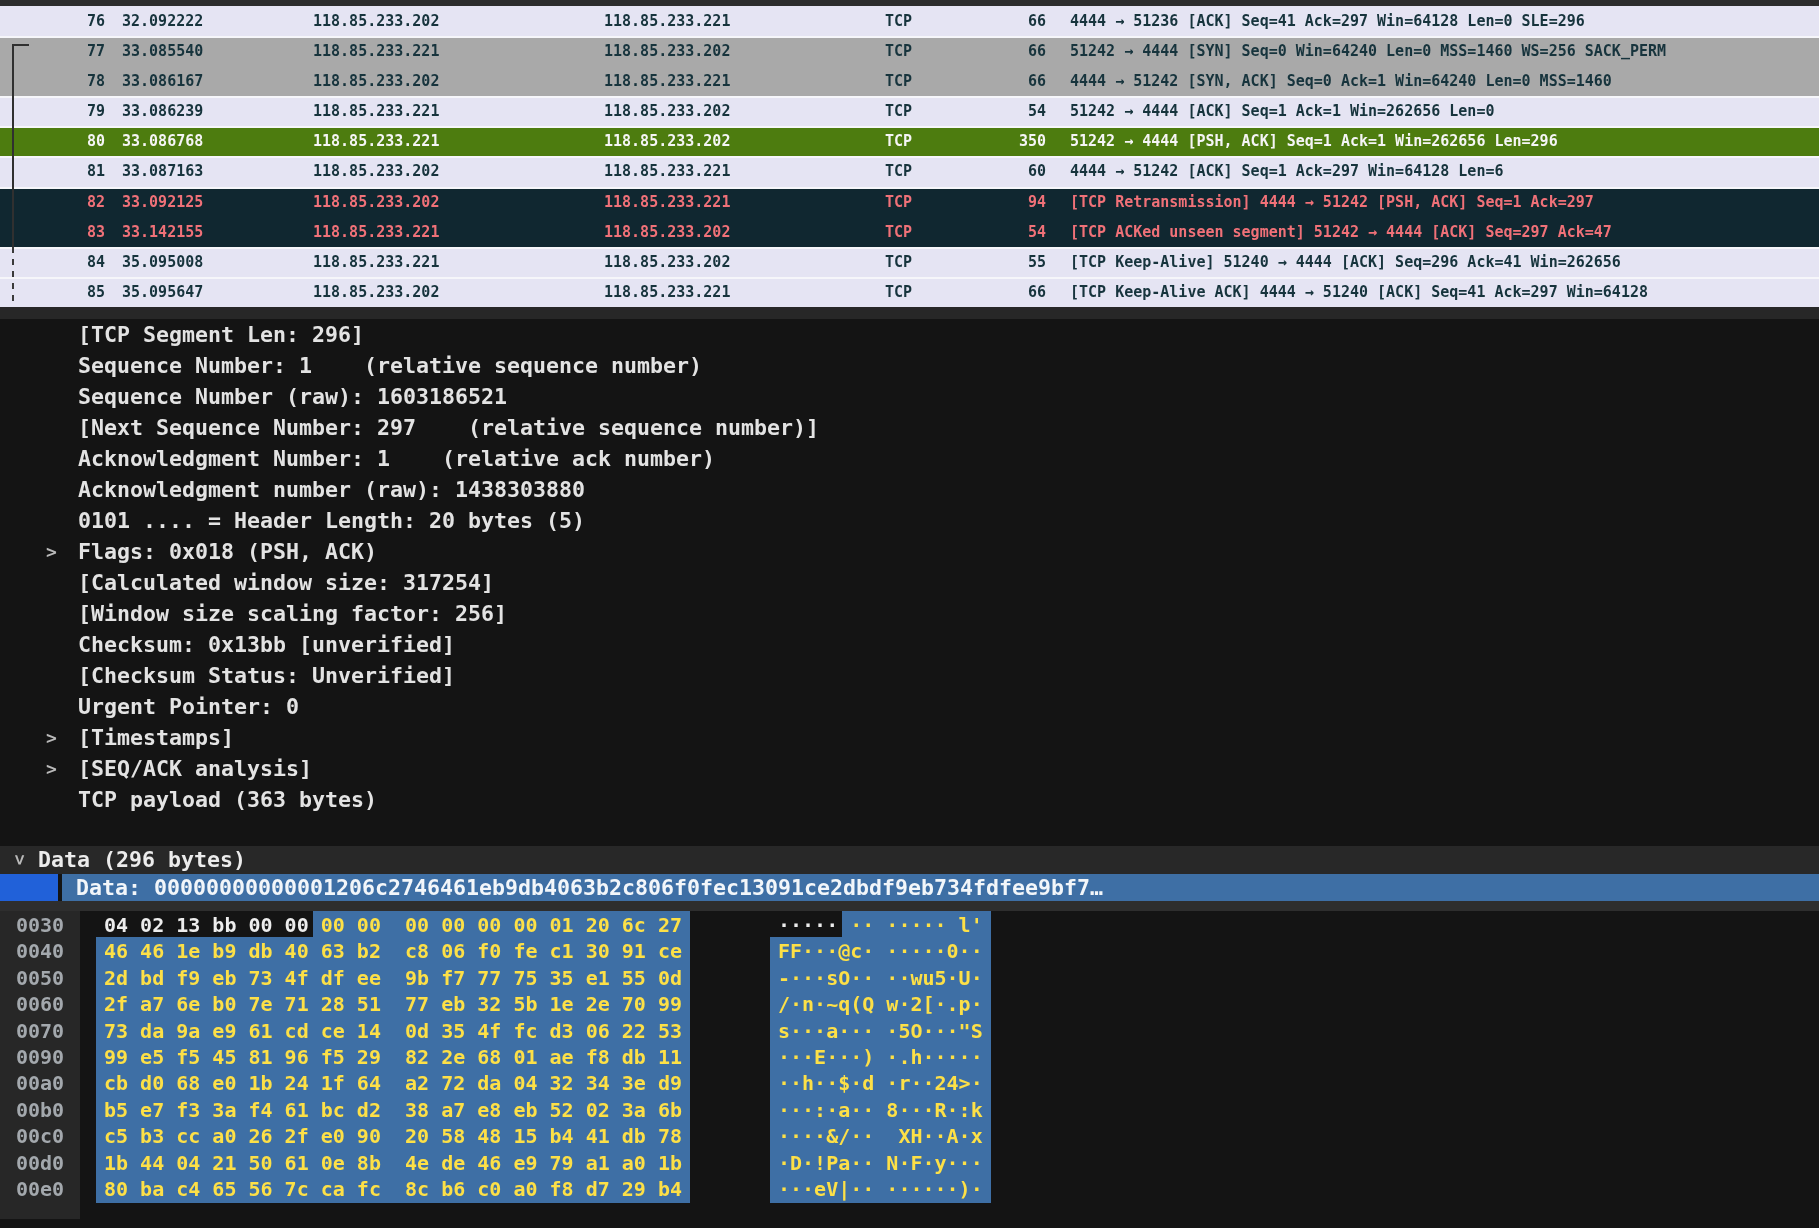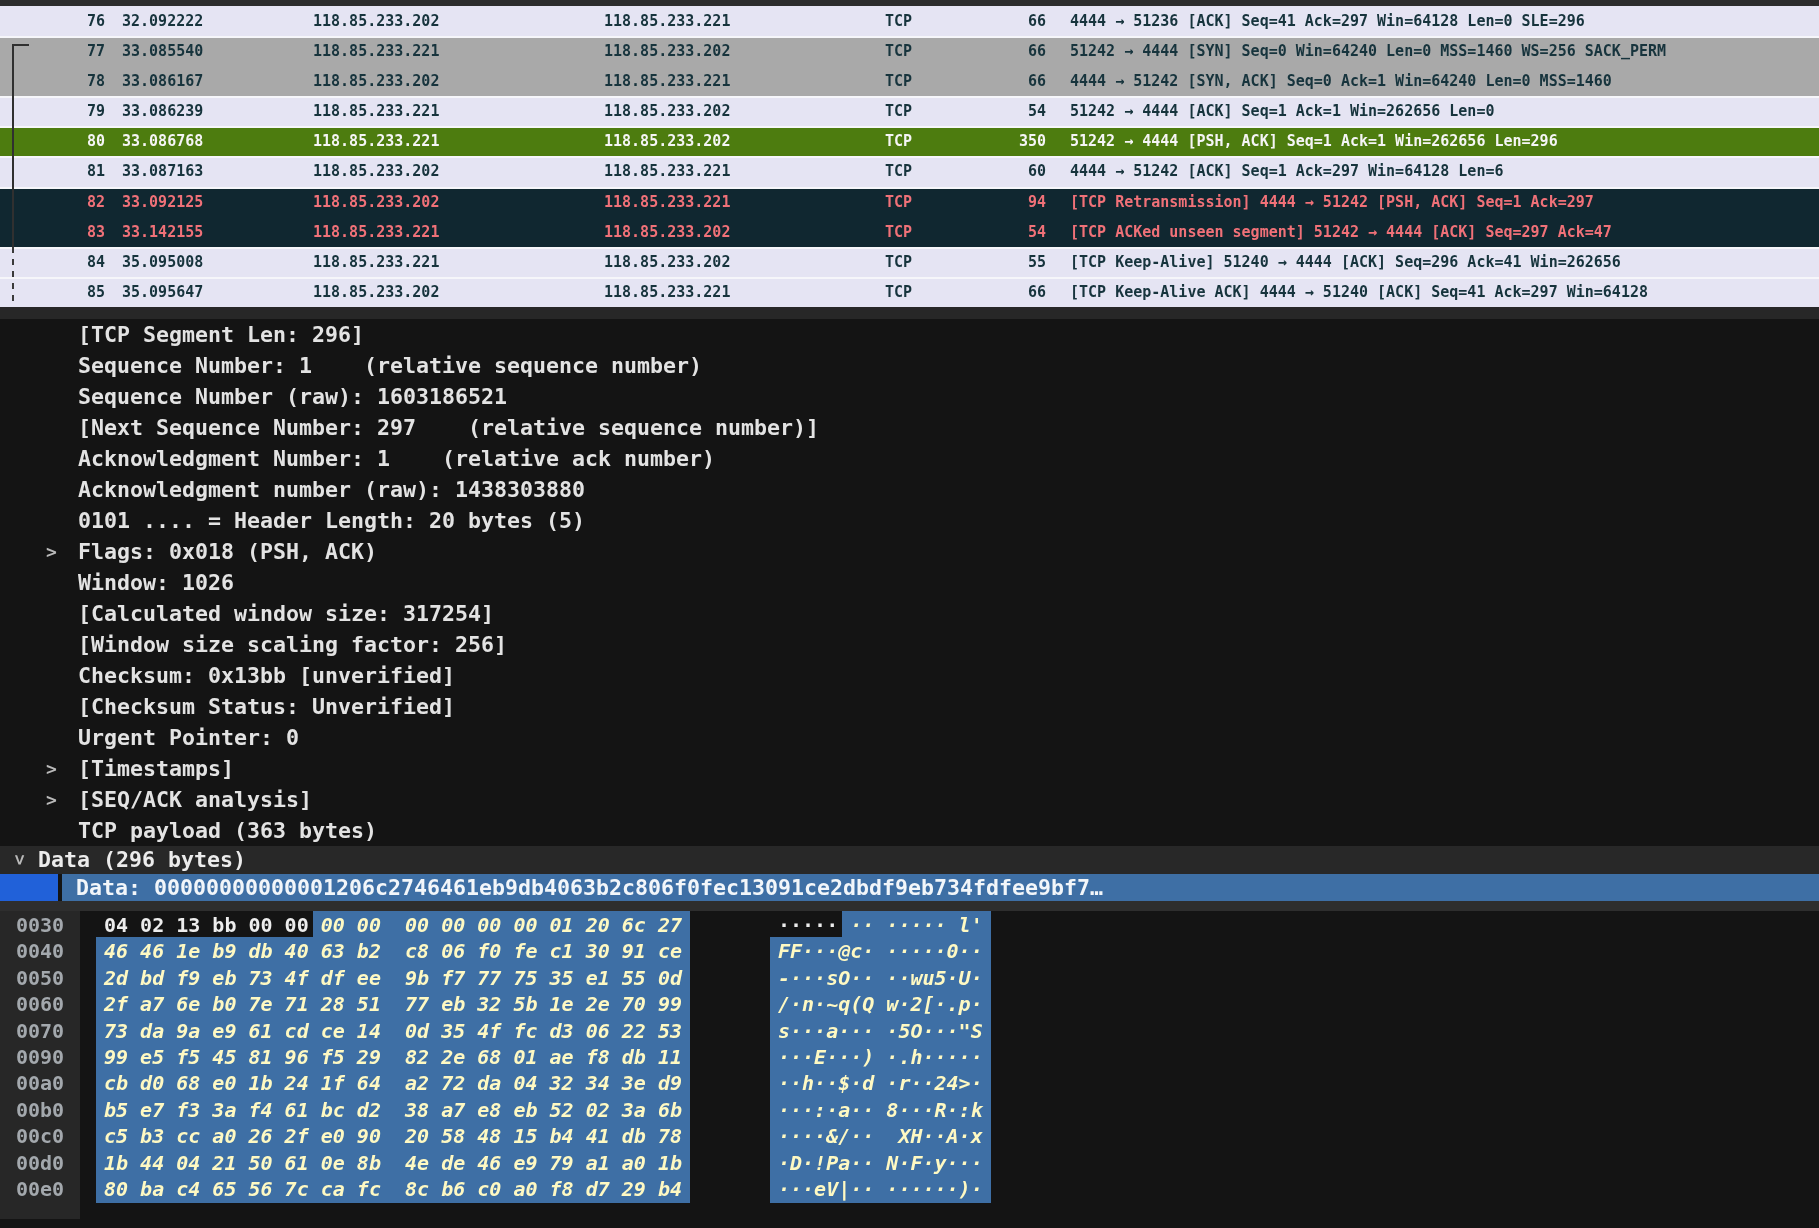--- a/index.html
+++ b/index.html
@@ -49,21 +49,21 @@
     background:linear-gradient(to right,#2161d9 0 58px,#141414 58px 62px,#3e6fa5 62px 100%);}
   .data-field .lbl{position:absolute;left:76px;top:0;}
   
   .hexpane{position:absolute;top:911px;left:0;width:100%;height:317px;background:#141414;}
   .offcol{position:absolute;left:0;top:0;width:80px;height:308px;background:#272727;}
   .hexrows{position:absolute;top:1px;left:0;width:100%;}
   .hxrow{position:relative;height:26.4px;line-height:26.4px;font-size:20px;font-weight:700;white-space:pre;color:#ededed;}
   .hx-off{position:absolute;left:16px;top:0;color:#a3a8ad;}
   .hx-hex{position:absolute;left:104px;top:0;}
   .hx-ascii{position:absolute;left:778px;top:0;}
-  .sel{background:#3e6fa5;color:#fef9c3;padding:2px 8px;margin:-2px -8px;font-style:italic;}
+  .sel{background:#3e6fa5;color:#fde047;padding:2px 8px;margin:-2px -8px;}
 </style>
 </head>
 <body>
 
 <div class="screen">
   <div class="top-strip"></div>
 
   <div class="packet-list" id="plist">
       <div class="prow light"><span class="c-no">76</span><span class="c-time">32.092222</span><span class="c-src">118.85.233.202</span><span class="c-dst">118.85.233.221</span><span class="c-proto">TCP</span><span class="c-len">66</span><span class="c-info">4444 → 51236 [ACK] Seq=41 Ack=297 Win=64128 Len=0 SLE=296</span></div>
       <div class="prow gray sep"><span class="c-no">77</span><span class="c-time">33.085540</span><span class="c-src">118.85.233.221</span><span class="c-dst">118.85.233.202</span><span class="c-proto">TCP</span><span class="c-len">66</span><span class="c-info">51242 → 4444 [SYN] Seq=0 Win=64240 Len=0 MSS=1460 WS=256 SACK_PERM</span></div>
@@ -87,21 +87,20 @@
 
   <div class="details" id="details">
       <div class="dline"><span class="txt">[TCP Segment Len: 296]</span></div>
       <div class="dline"><span class="txt">Sequence Number: 1    (relative sequence number)</span></div>
       <div class="dline"><span class="txt">Sequence Number (raw): 1603186521</span></div>
       <div class="dline"><span class="txt">[Next Sequence Number: 297    (relative sequence number)]</span></div>
       <div class="dline"><span class="txt">Acknowledgment Number: 1    (relative ack number)</span></div>
       <div class="dline"><span class="txt">Acknowledgment number (raw): 1438303880</span></div>
       <div class="dline"><span class="txt">0101 .... = Header Length: 20 bytes (5)</span></div>
       <div class="dline"><span class="chev">&gt;</span><span class="txt">Flags: 0x018 (PSH, ACK)</span></div>
-      <div class="dline"><span class="txt">Window: 1026</span></div>
       <div class="dline"><span class="txt">[Calculated window size: 317254]</span></div>
       <div class="dline"><span class="txt">[Window size scaling factor: 256]</span></div>
       <div class="dline"><span class="txt">Checksum: 0x13bb [unverified]</span></div>
       <div class="dline"><span class="txt">[Checksum Status: Unverified]</span></div>
       <div class="dline"><span class="txt">Urgent Pointer: 0</span></div>
       <div class="dline"><span class="chev">&gt;</span><span class="txt">[Timestamps]</span></div>
       <div class="dline"><span class="chev">&gt;</span><span class="txt">[SEQ/ACK analysis]</span></div>
       <div class="dline"><span class="txt">TCP payload (363 bytes)</span></div>
     </div>
 

